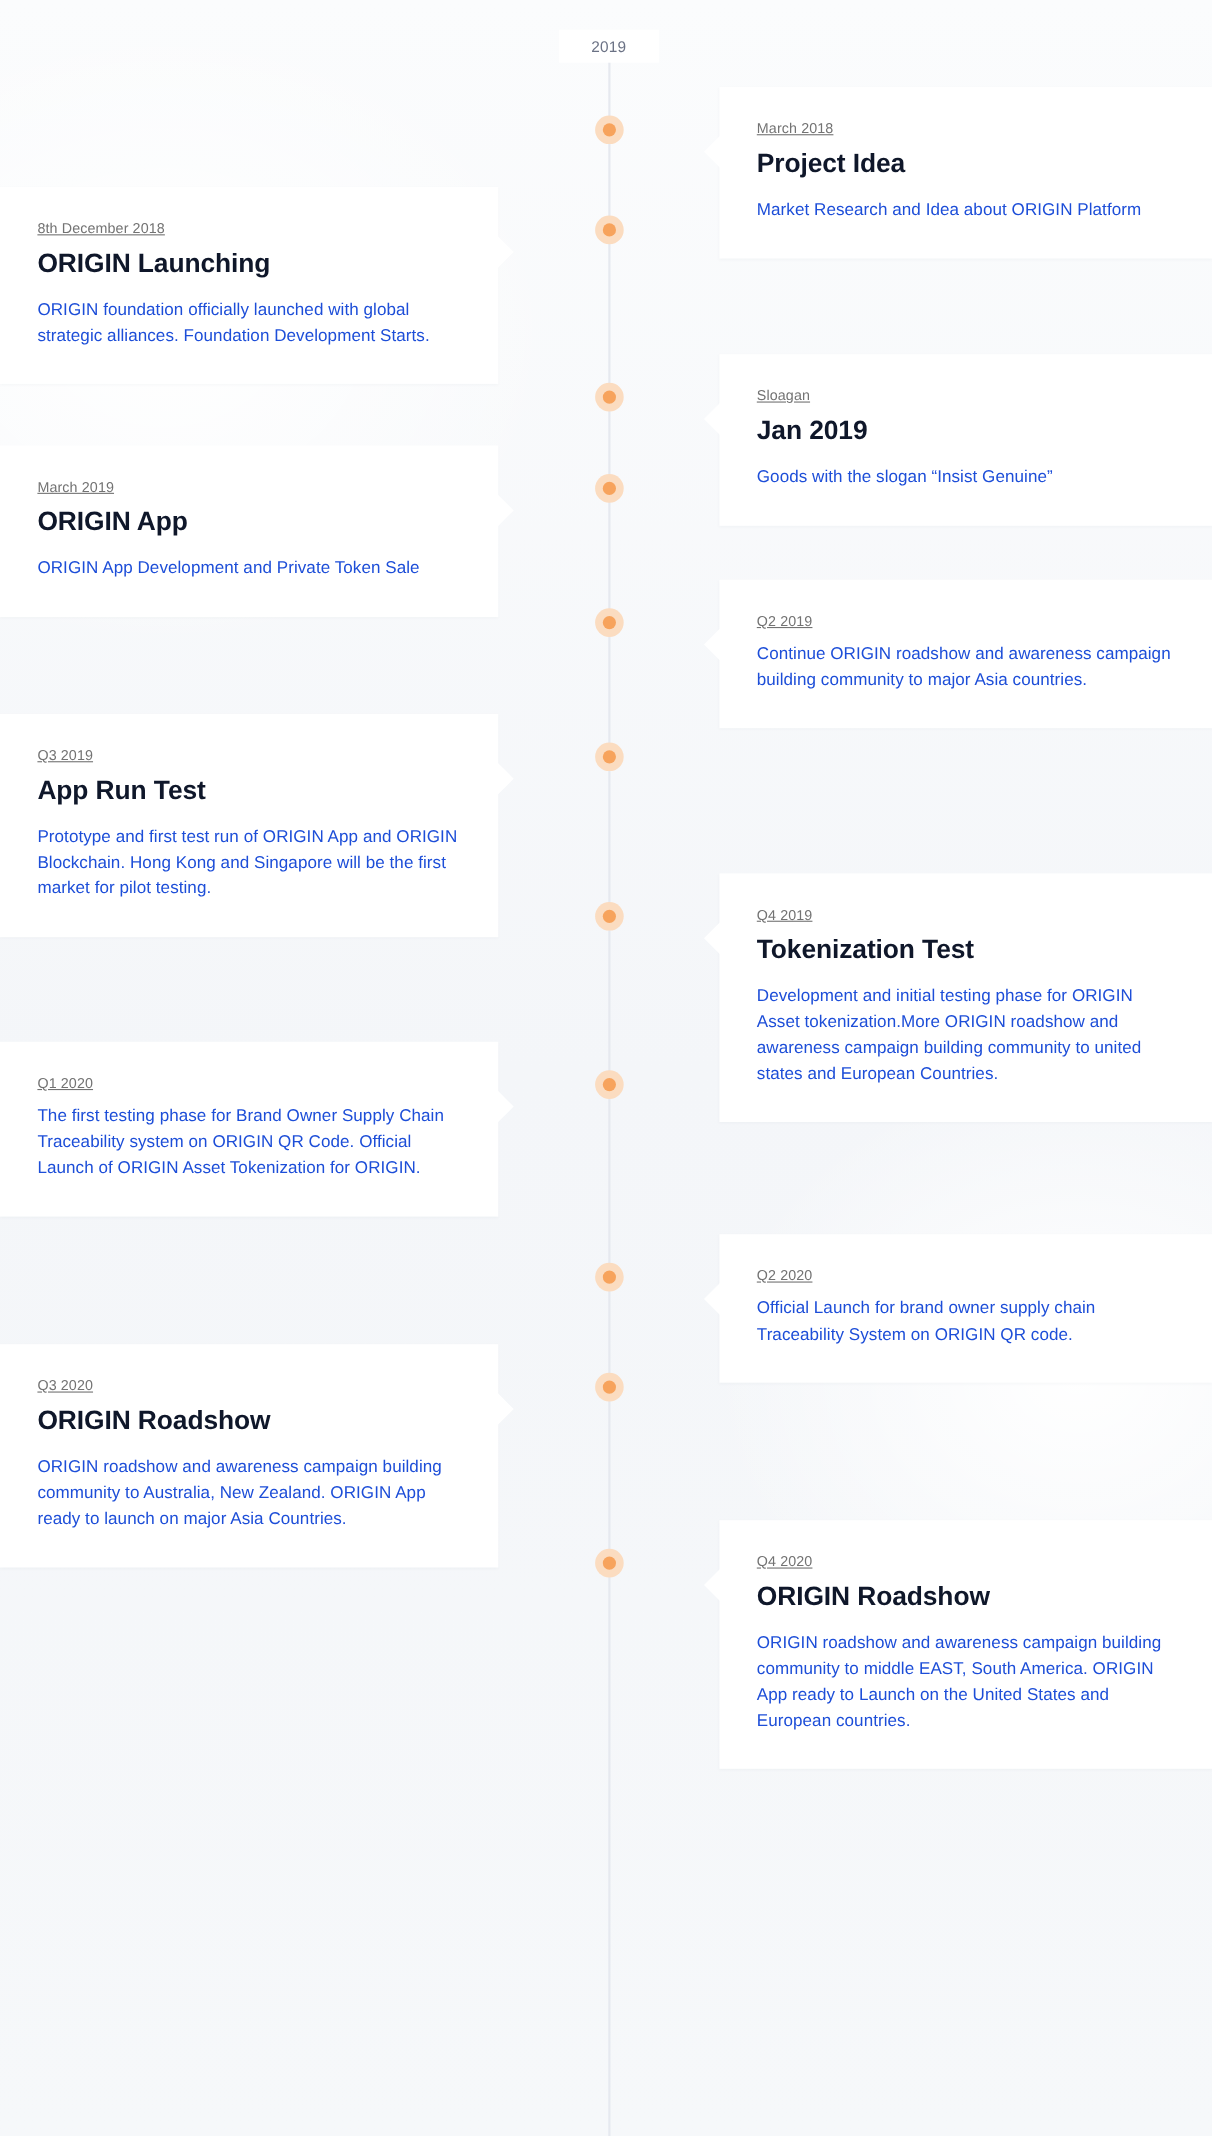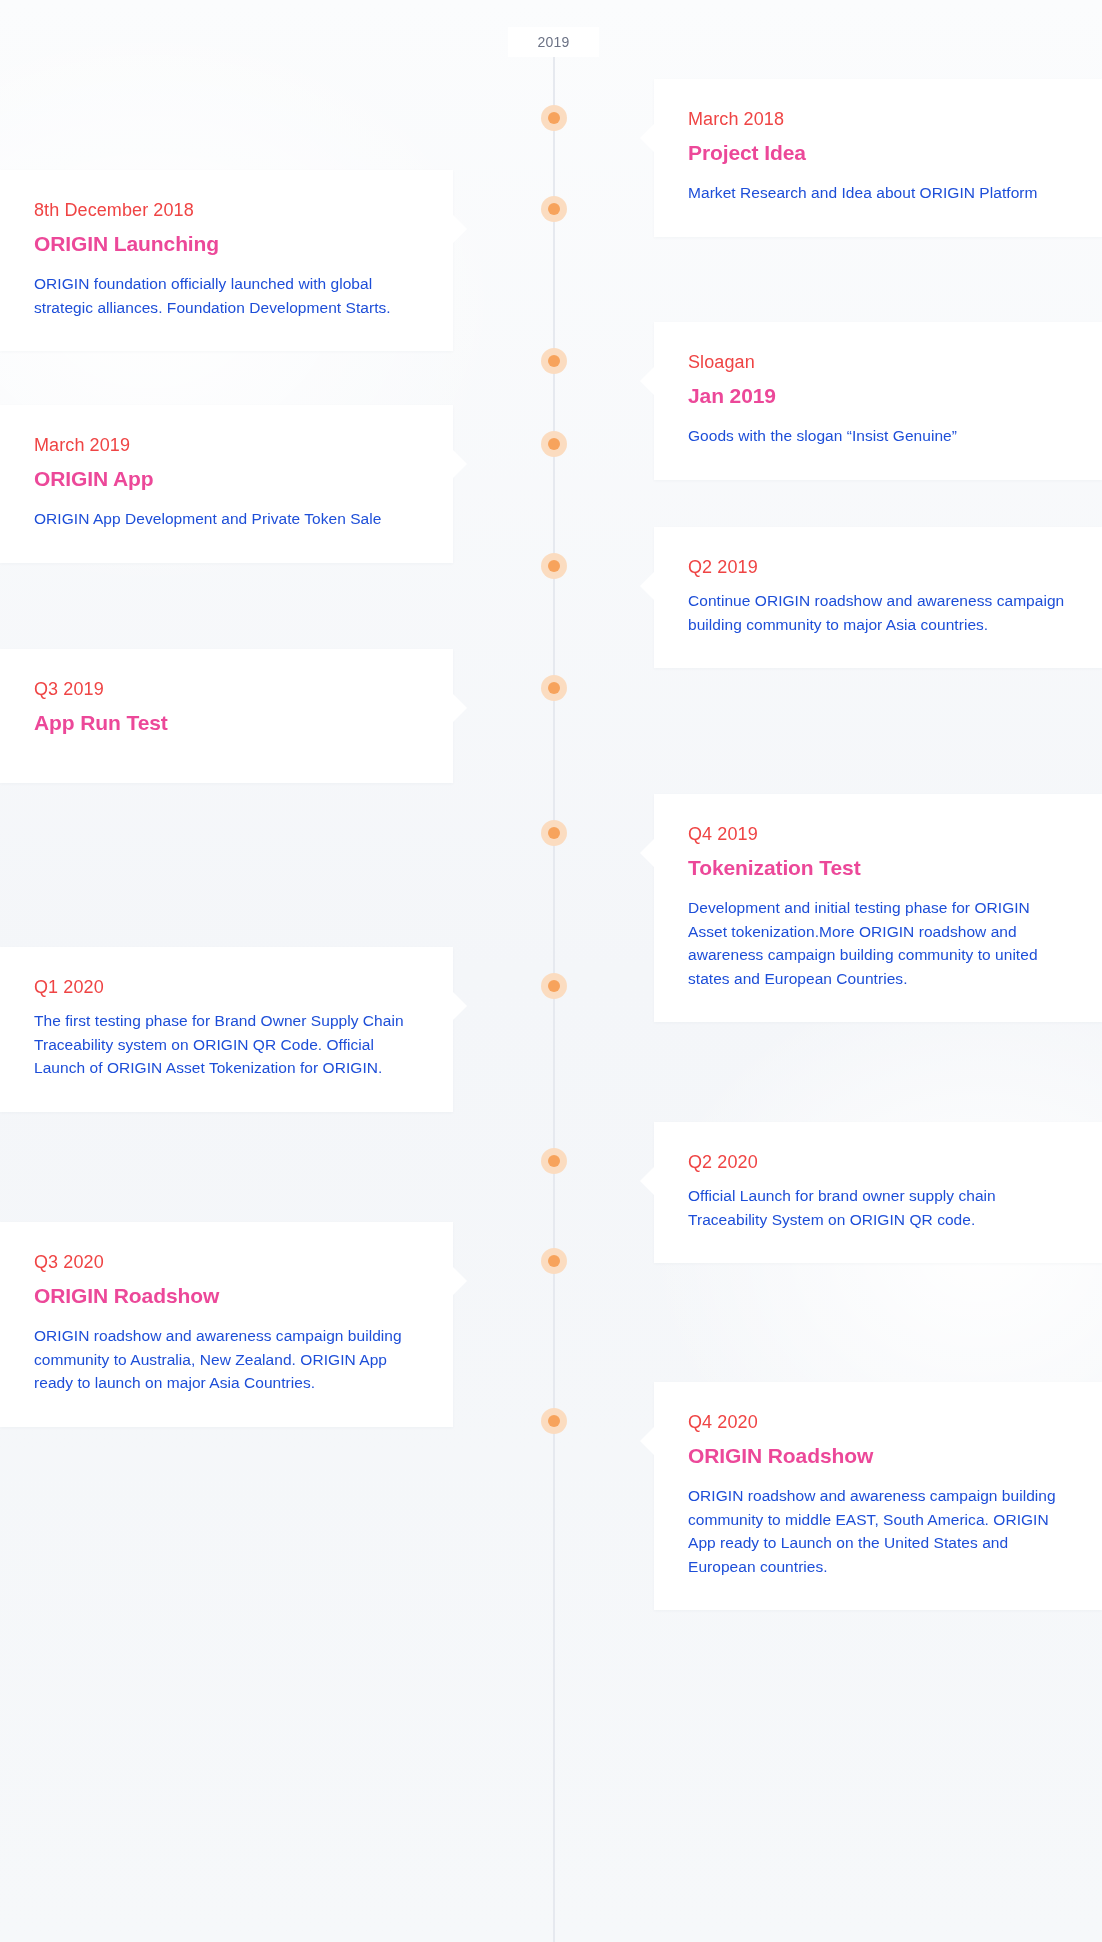--- a/index.html
+++ b/index.html
@@ -99,30 +99,31 @@
     position: absolute;
     right: -14px;
     top: 44px;
     width: 0; height: 0;
     border-top: 15px solid transparent;
     border-bottom: 15px solid transparent;
     border-left: 15px solid #ffffff;
   }
 
   .card-date {
-    font-size: 18px;
-    color: #ef4444;
+    font-size: 13px;
+    color: #737373;
     margin-bottom: 11px;
     letter-spacing: 0.1px;
+    text-decoration: underline;
   }
 
   .card-title {
-    font-size: 21px;
+    font-size: 24px;
     font-weight: 700;
-    color: #ec4899;
+    color: #0f172a;
     margin-bottom: 16px;
     letter-spacing: -0.1px;
   }
 
   .card-desc {
     font-size: 15.5px;
     line-height: 23.5px;
     color: #1d4ed8;
     letter-spacing: 0.05px;
   }
@@ -176,20 +177,21 @@
       </div>
       <div class="card right" style="top: 527px; left: 654px; width: 448px;">
         <div class="notch"></div>
         <div class="card-date">Q2 2019</div>
         <div class="card-desc">Continue ORIGIN roadshow and awareness campaign building community to major Asia countries.</div>
       </div>
       <div class="card left" style="top: 649px; left: 0px; width: 453px;">
         <div class="notch"></div>
         <div class="card-date">Q3 2019</div>
         <div class="card-title">App Run Test</div>
+        <div class="card-desc">Prototype and first test run of ORIGIN App and ORIGIN Blockchain. Hong Kong and Singapore will be the first market for pilot testing.</div>
       </div>
       <div class="card right" style="top: 794px; left: 654px; width: 448px;">
         <div class="notch"></div>
         <div class="card-date">Q4 2019</div>
         <div class="card-title">Tokenization Test</div>
         <div class="card-desc">Development and initial testing phase for ORIGIN Asset tokenization.More ORIGIN roadshow and awareness campaign building community to united states and European Countries.</div>
       </div>
       <div class="card left" style="top: 947px; left: 0px; width: 453px;">
         <div class="notch"></div>
         <div class="card-date">Q1 2020</div>

